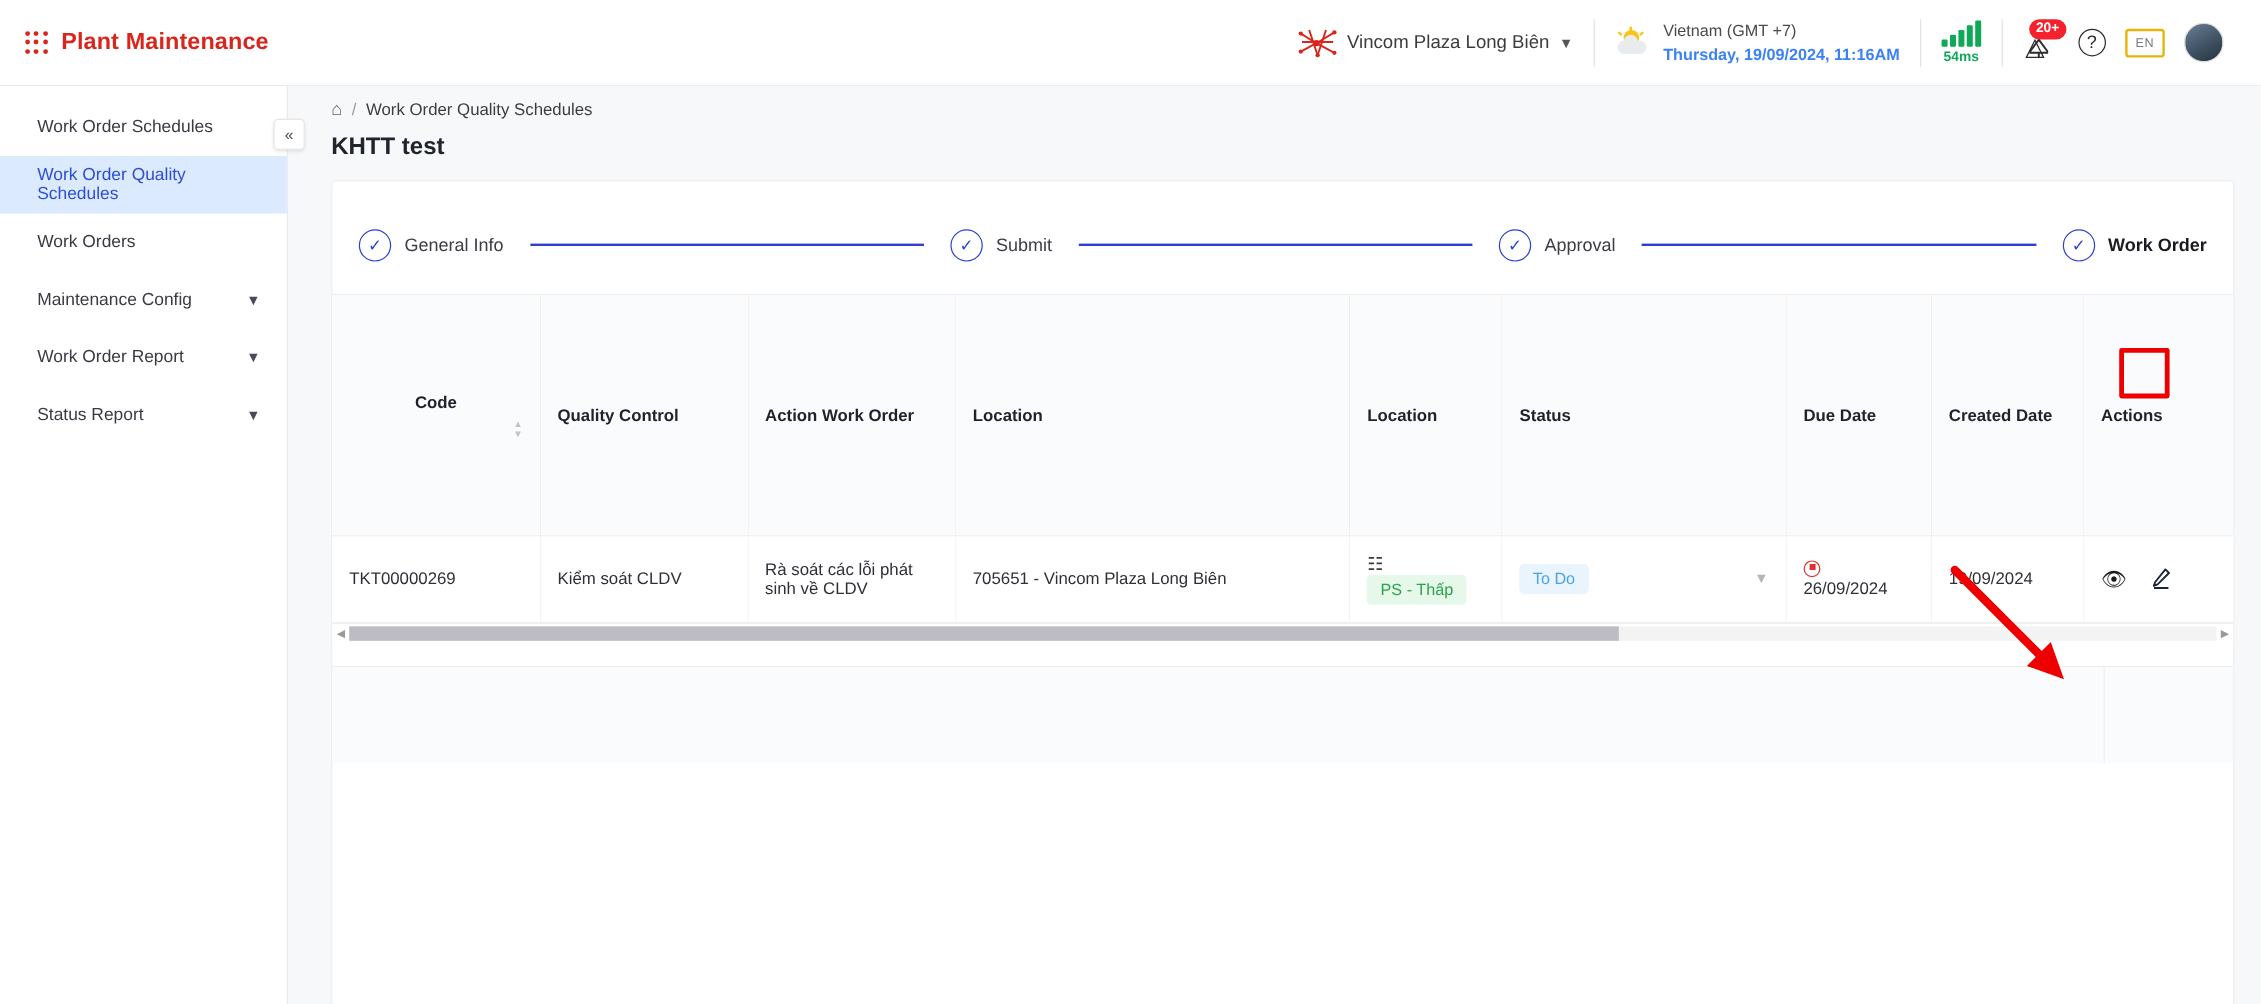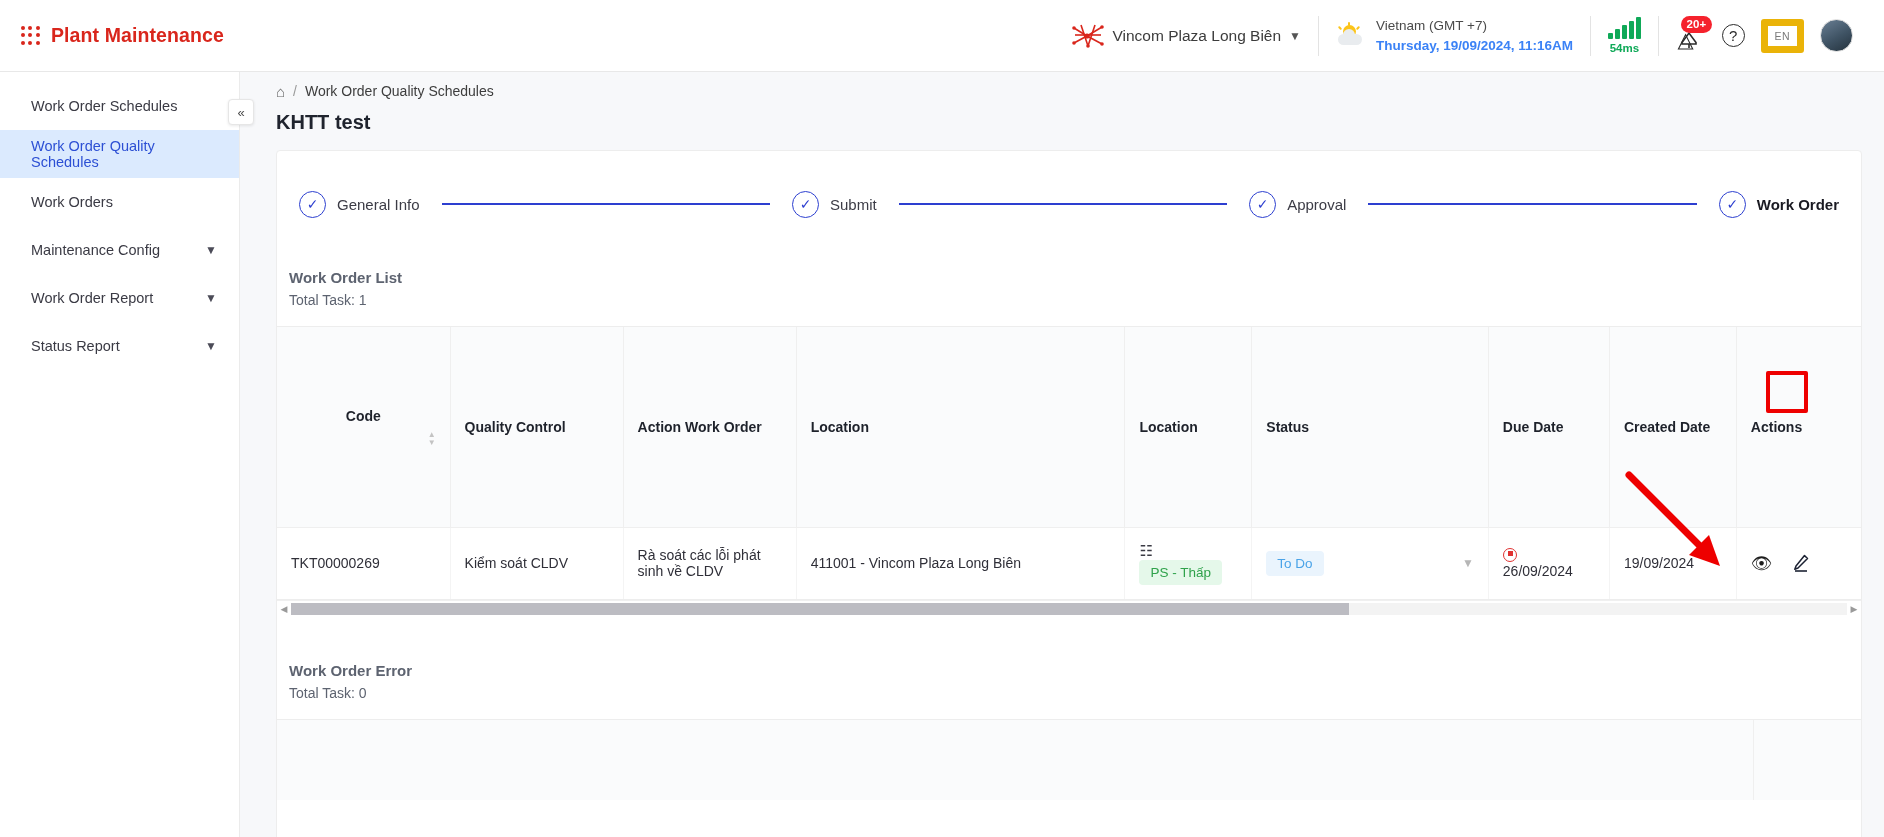--- a/index.html
+++ b/index.html
@@ -58,21 +58,21 @@
     position: absolute; left: 5px; top: -5px;
     background: #f5222d; color: #fff; font-size: 11.5px; font-weight: bold;
     border-radius: 10px; padding: 1px 6px 2px; line-height: 1.25; z-index: 3;
     white-space: nowrap;
   }
   .bell-glyph { position: absolute; left: 2px; top: 8px; font-size: 21px; color: #2b2b2b; line-height: 1; }
 
   .help-circle { width: 23px; height: 23px; border: 1.7px solid #2b2b2b; border-radius: 50%;
                  display:flex; align-items:center; justify-content:center;
                  font-size: 15px; color: #2b2b2b; font-weight: 500; }
-  .lang-box { border: 7px solid #eab308; border-radius: 3px; padding: 4px 7px;
+  .lang-box { border: 2px solid #eab308; border-radius: 3px; padding: 4px 7px;
               font-size: 10.5px; color: #7a7a7a; letter-spacing: .4px; }
   .avatar { width: 33px; height: 33px; border-radius: 50%;
             background: linear-gradient(150deg,#6a7f94 0%,#3f5364 55%,#24323d 100%);
             border: 1px solid #dcdcdc; }
 
   
   .sidebar {
     position: absolute; left: 0; top: 72px;
     width: 240px; height: 765px;
     background: #ffffff;
@@ -349,24 +349,20 @@
         <span class="step-circ">✓</span>
         <span class="step-lbl">Approval</span>
       </div>
       <div class="step-line"></div>
       <div class="step current">
         <span class="step-circ">✓</span>
         <span class="step-lbl">Work Order</span>
       </div>
     </div>
 
-    <div class="sec">
-      <div class="sec-title">Work Order List</div>
-      <div class="sec-sub">Total Task: 1</div>
-    </div>
 
     <div class="tbl-wrap">
       <table>
         <colgroup>
           <col style="width:150px">
             <col style="width:150px">
             <col style="width:150px">
           <col style="width:285px">
             <col style="width:110px">
             <col style="width:205px">
@@ -394,21 +390,21 @@
             <th><span>Created Date</span></th>
             <th class="col-actions-head"><span>Actions</span></th>
           </tr>
         </thead>
         <tbody>
           <tr>
             <td>TKT00000269</td>
             <td>Kiểm soát CLDV</td>
             <td>Rà soát các lỗi phát sinh về CLDV</td>
             <td>
-              <span>411001 - Vincom Plaza Long Biên</span>
+              <span>705651 - Vincom Plaza Long Biên</span>
             </td>
             <td>
               <span class="sitemap-ico" style="margin-right:10px">☷</span>
               <span class="tag-green">PS - Thấp</span>
             </td>
             <td>
               <span class="status-cell">
                 <span class="tag-blue">To Do</span>
                 <span class="status-chev">▼</span>
               </span>
@@ -437,24 +433,20 @@
     </div>
 
     <div class="hscroll">
       <span class="hs-arrow">◀</span>
       <span class="hs-track">
         <span class="hs-thumb"></span>
       </span>
       <span class="hs-arrow">▶</span>
     </div>
 
-    <div class="sec" style="padding-top:44px">
-      <div class="sec-title">Work Order Error</div>
-      <div class="sec-sub">Total Task: 0</div>
-    </div>
 
     <div class="tbl2-wrap">
       <div class="tbl2-head">
         <div class="tbl2-main"></div>
         <div class="tbl2-act"></div>
       </div>
     </div>
 
   </div>
 

